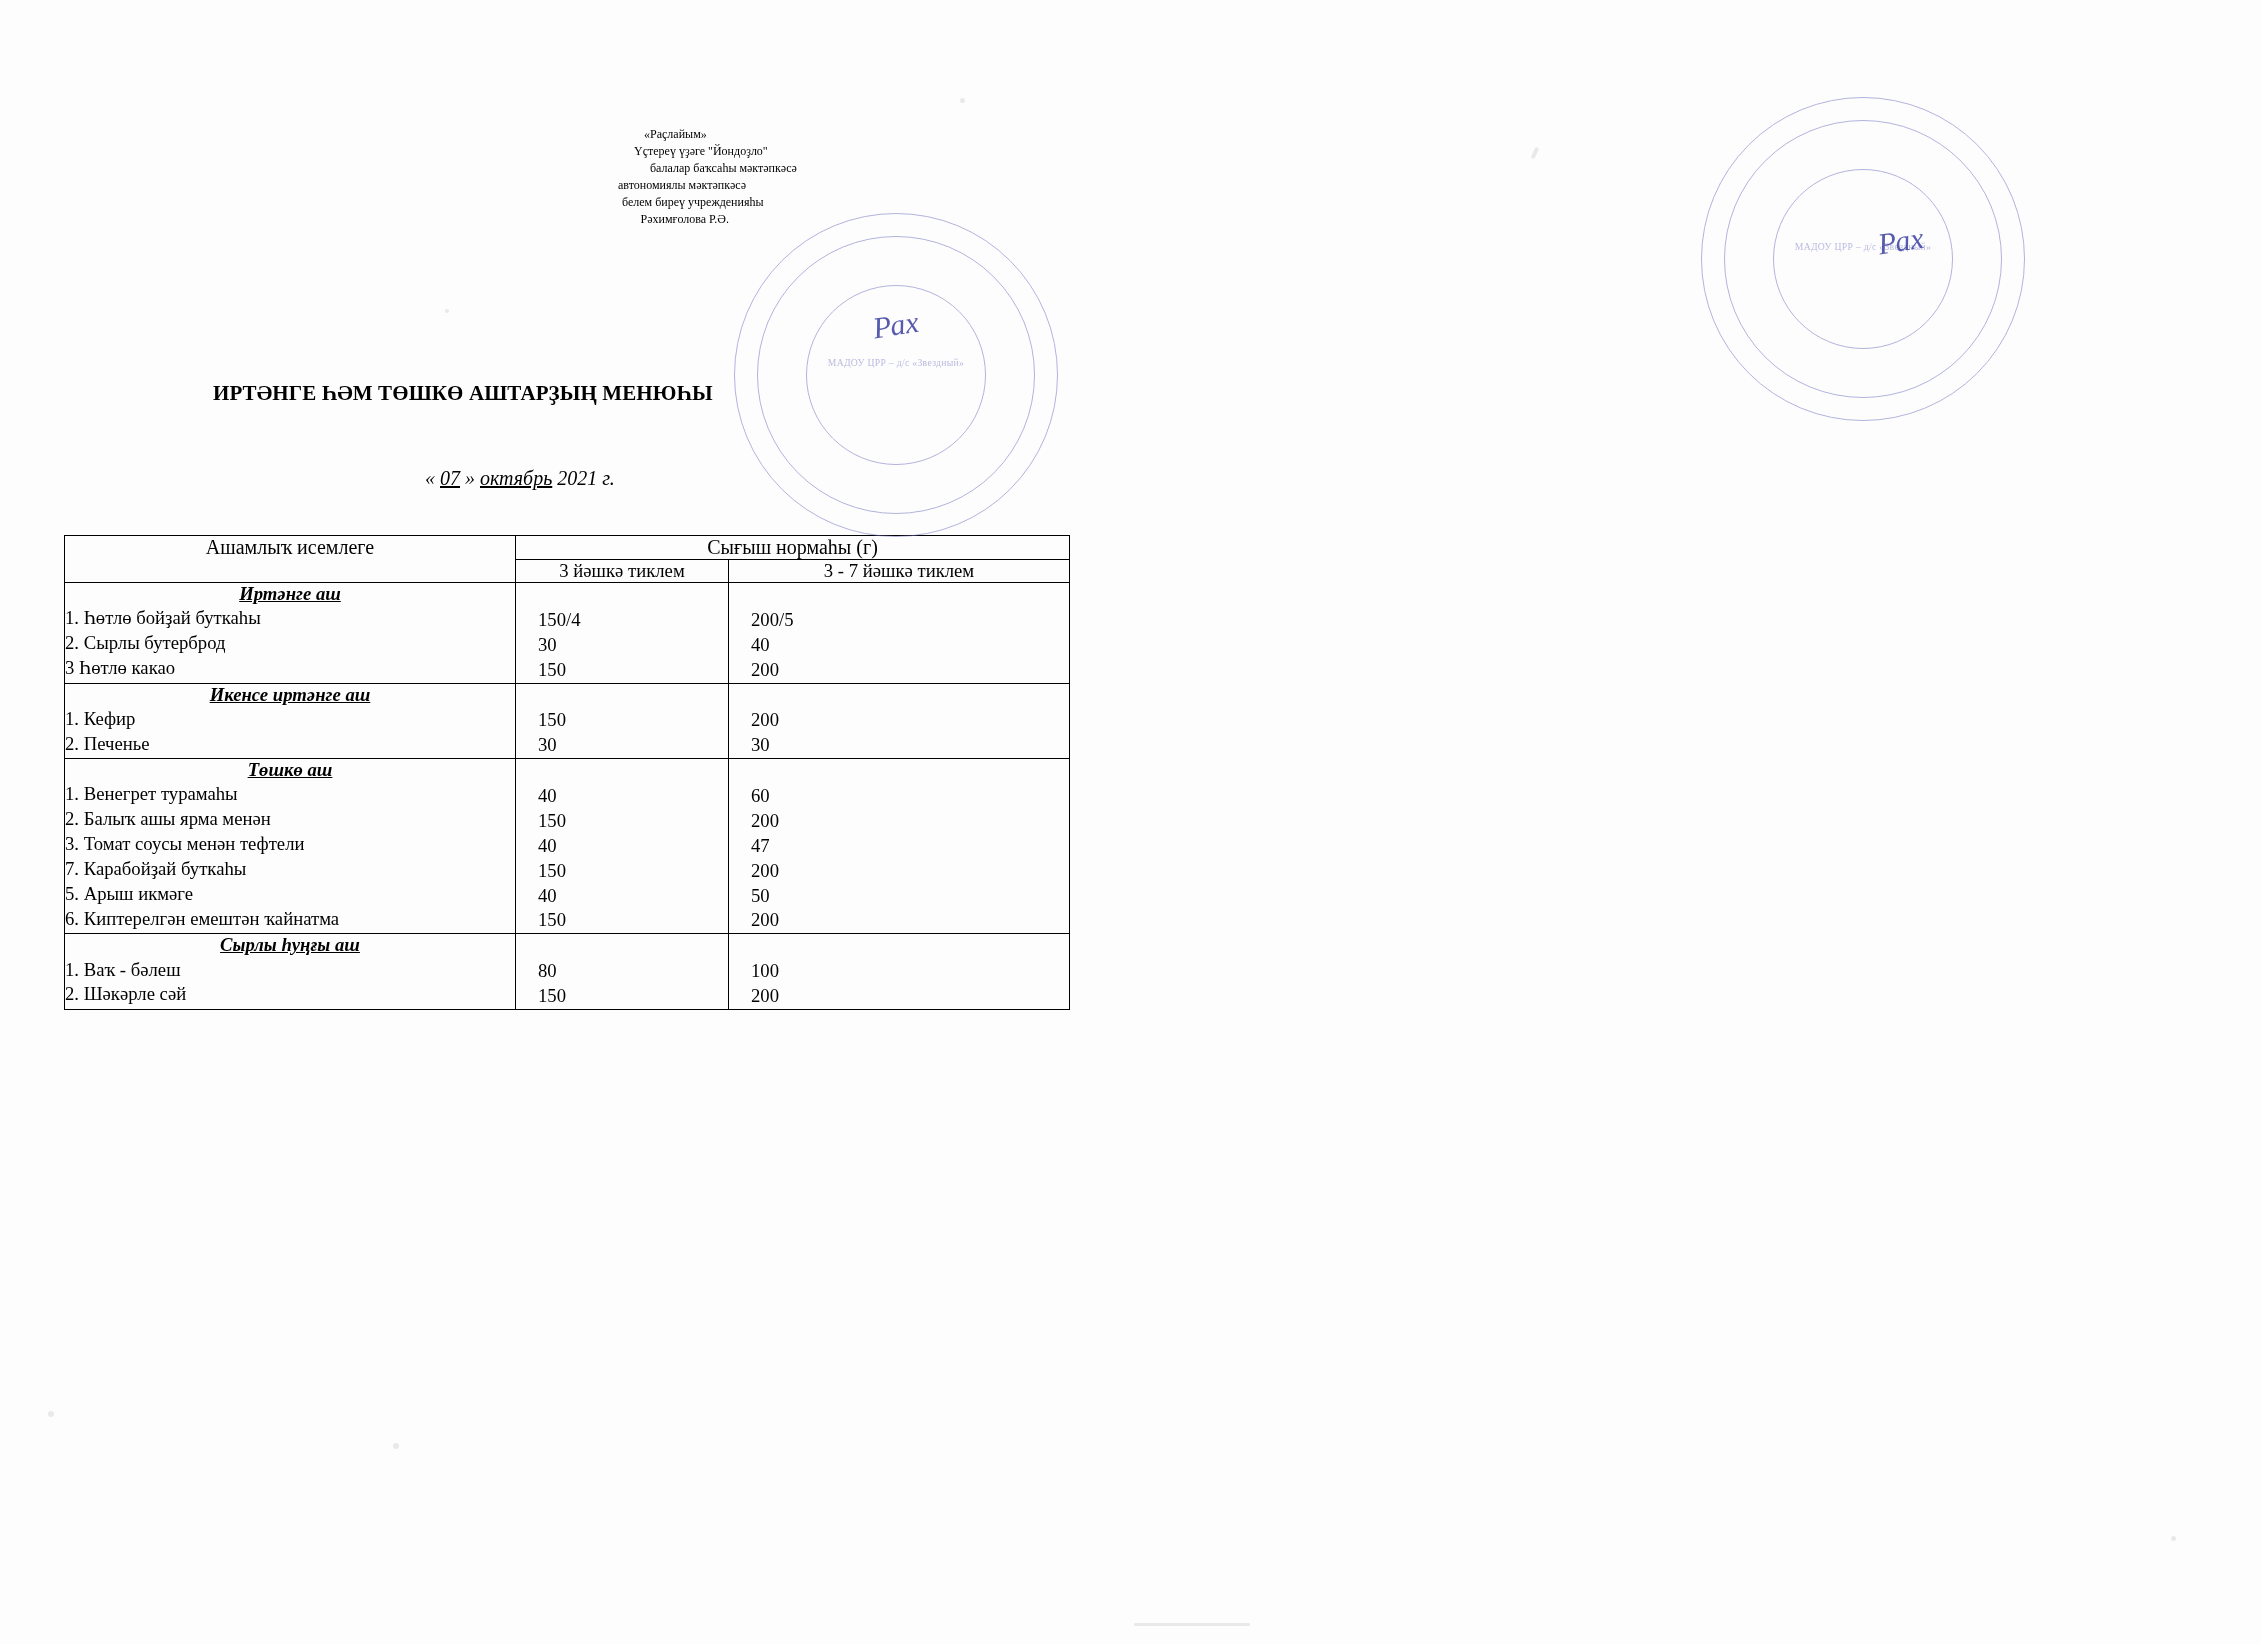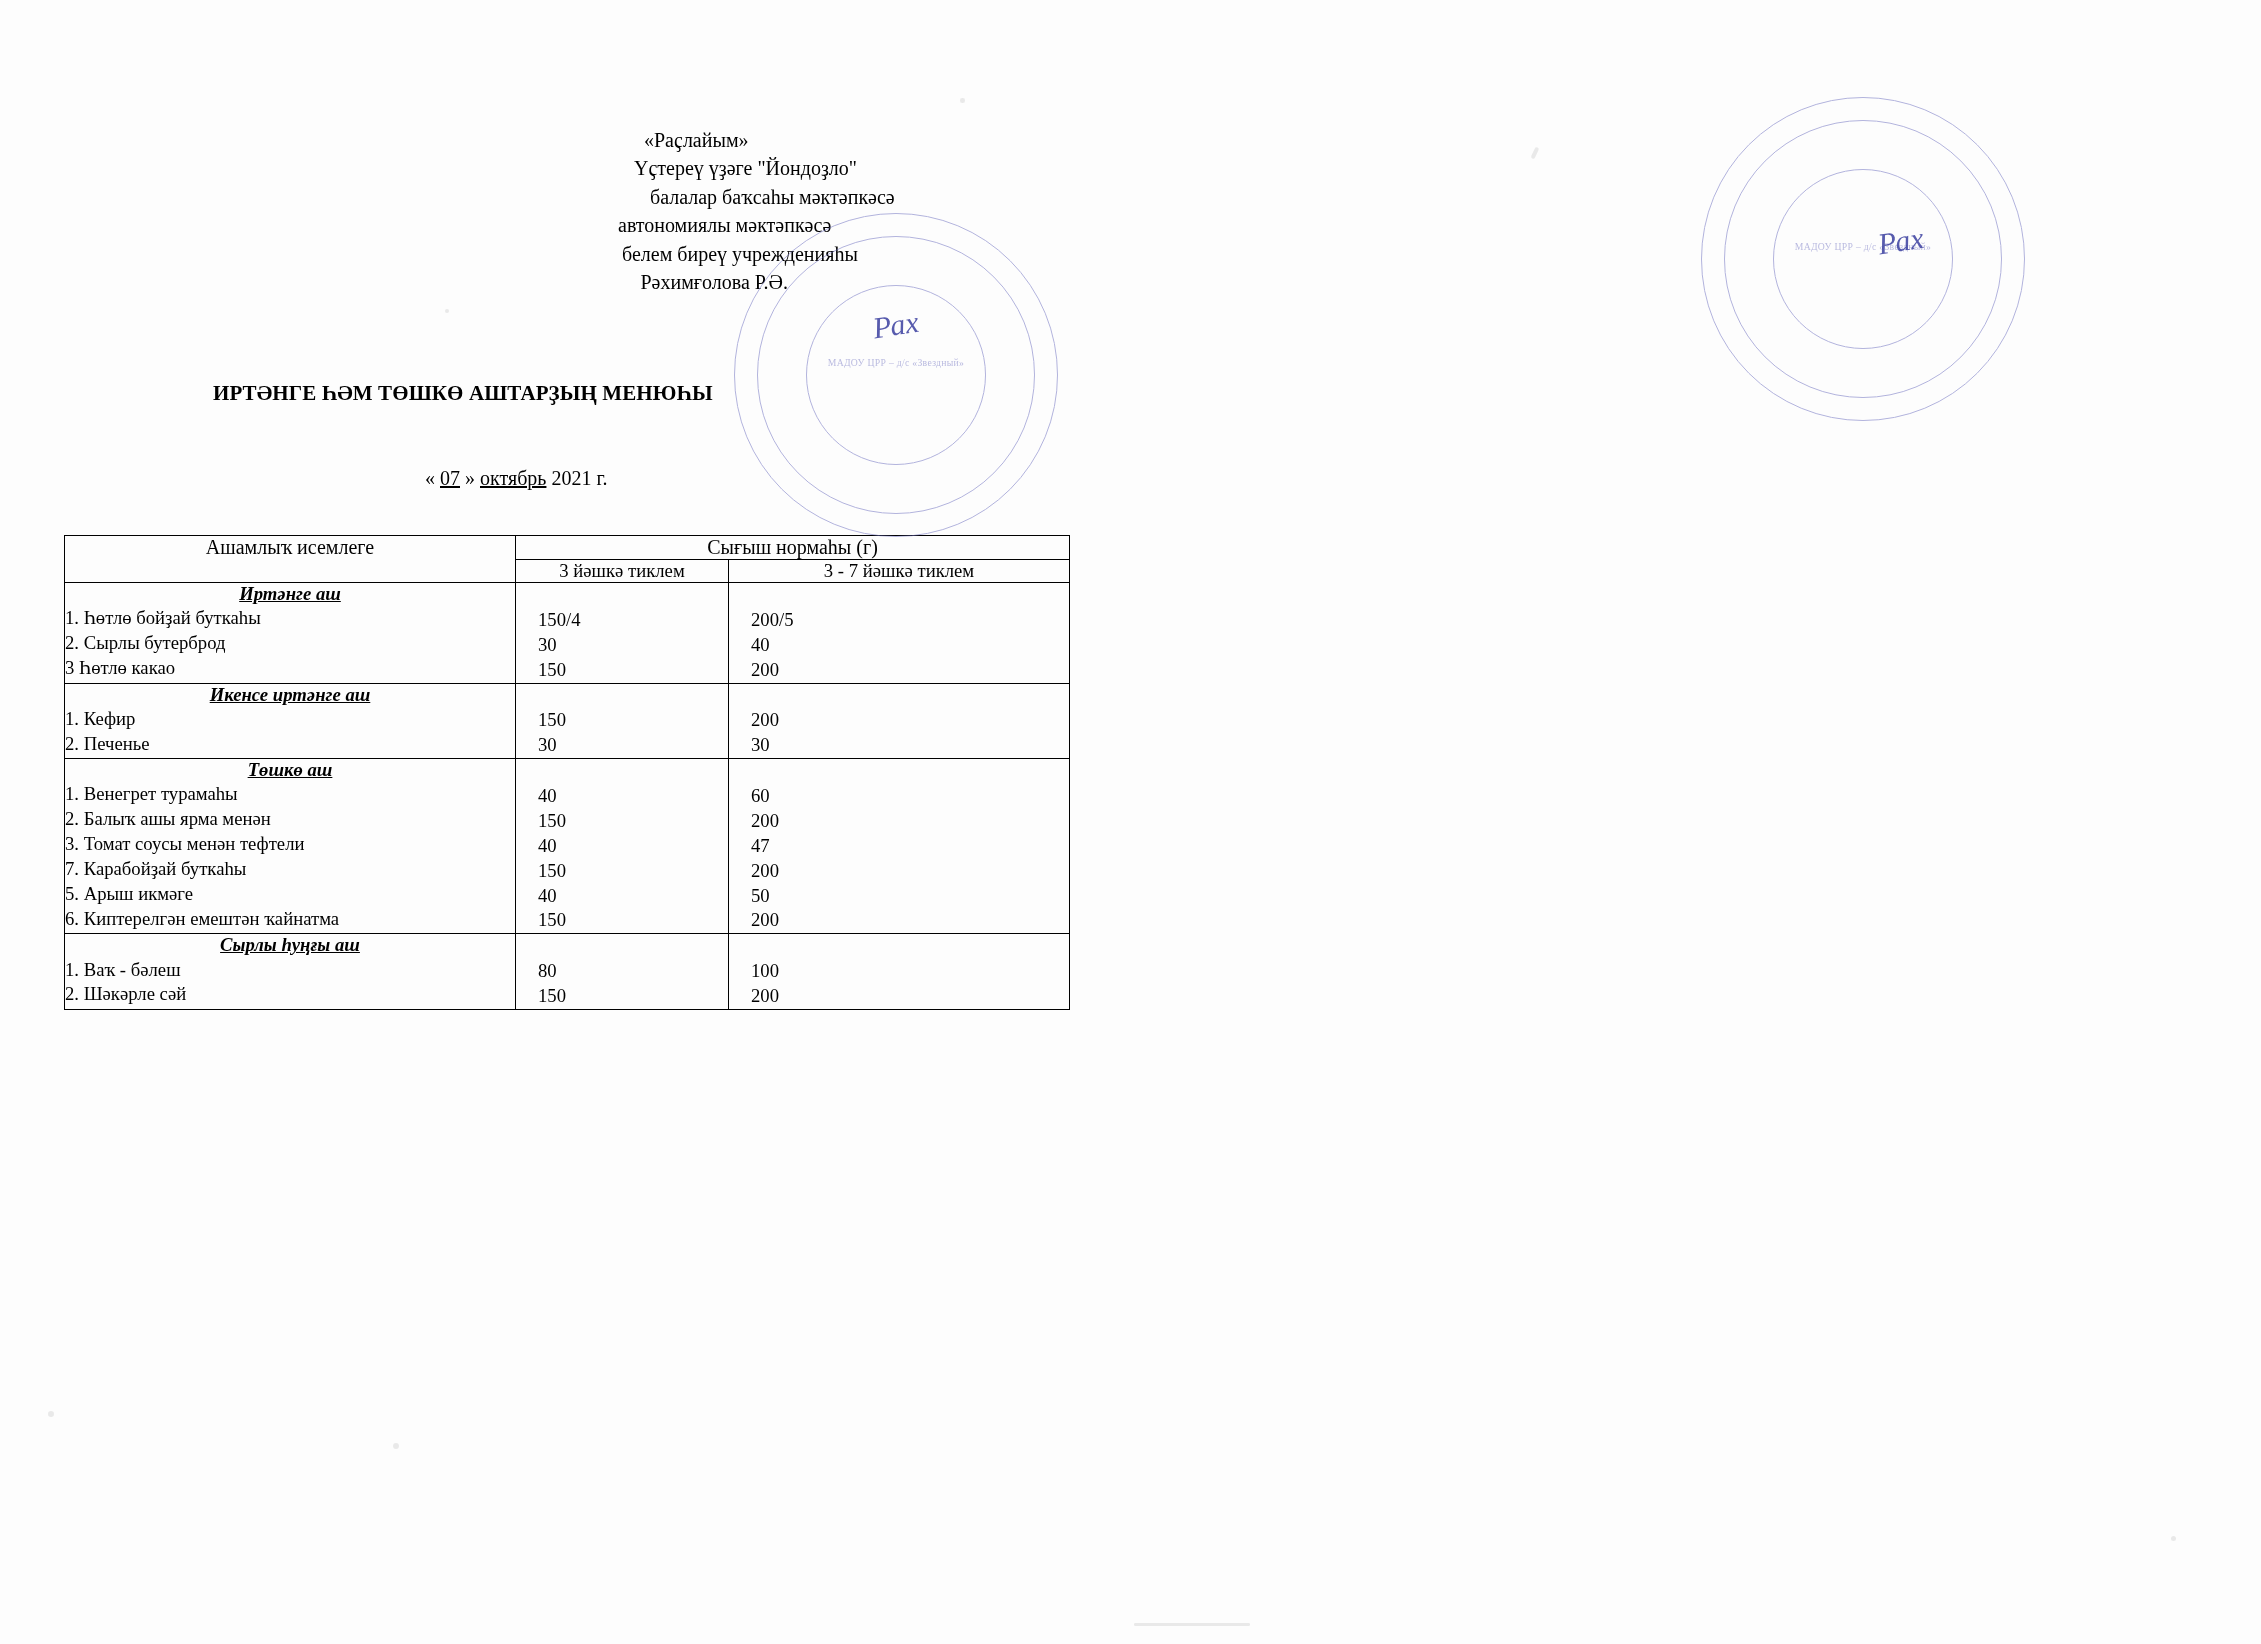--- a/index.html
+++ b/index.html
@@ -34,21 +34,21 @@
   .col {
     position: absolute;
     top: 0;
   }
   .col-left  { left: 0;    width: 1131px; }
   .col-right { left: 1131px; width: 1131px; }
 
   
   .approve-block {
     position: absolute;
-    font-size: 20px;
+    font-size: 12px;
     line-height: 1.42;
     white-space: nowrap;
   }
   .approve-left  { left: 618px; top: 126px; }
 
   .approve-block .ln { display: block; }
   .approve-left .ln.l1 { margin-left: 26px; }
   .approve-left .ln.l2 { margin-left: 16px; }
   .approve-left .ln.l3 { margin-left: 32px; }
   .approve-left .ln.l4 { margin-left: 0px; }
@@ -61,20 +61,21 @@
     font-weight: bold;
     letter-spacing: 0.1px;
     white-space: nowrap;
   }
   .title-left  { left: 213px;  top: 381px; }
 
   .doc-date {
     position: absolute;
     font-size: 20px;
     white-space: nowrap;
+    font-style: italic;
   }
   .date-left  { left: 425px;  top: 467px; }
   .date-left .u, .date-right .u { text-decoration: underline; }
 
   
   table.menu {
     position: absolute;
     border-collapse: collapse;
     table-layout: fixed;
     font-size: 18.7px;

